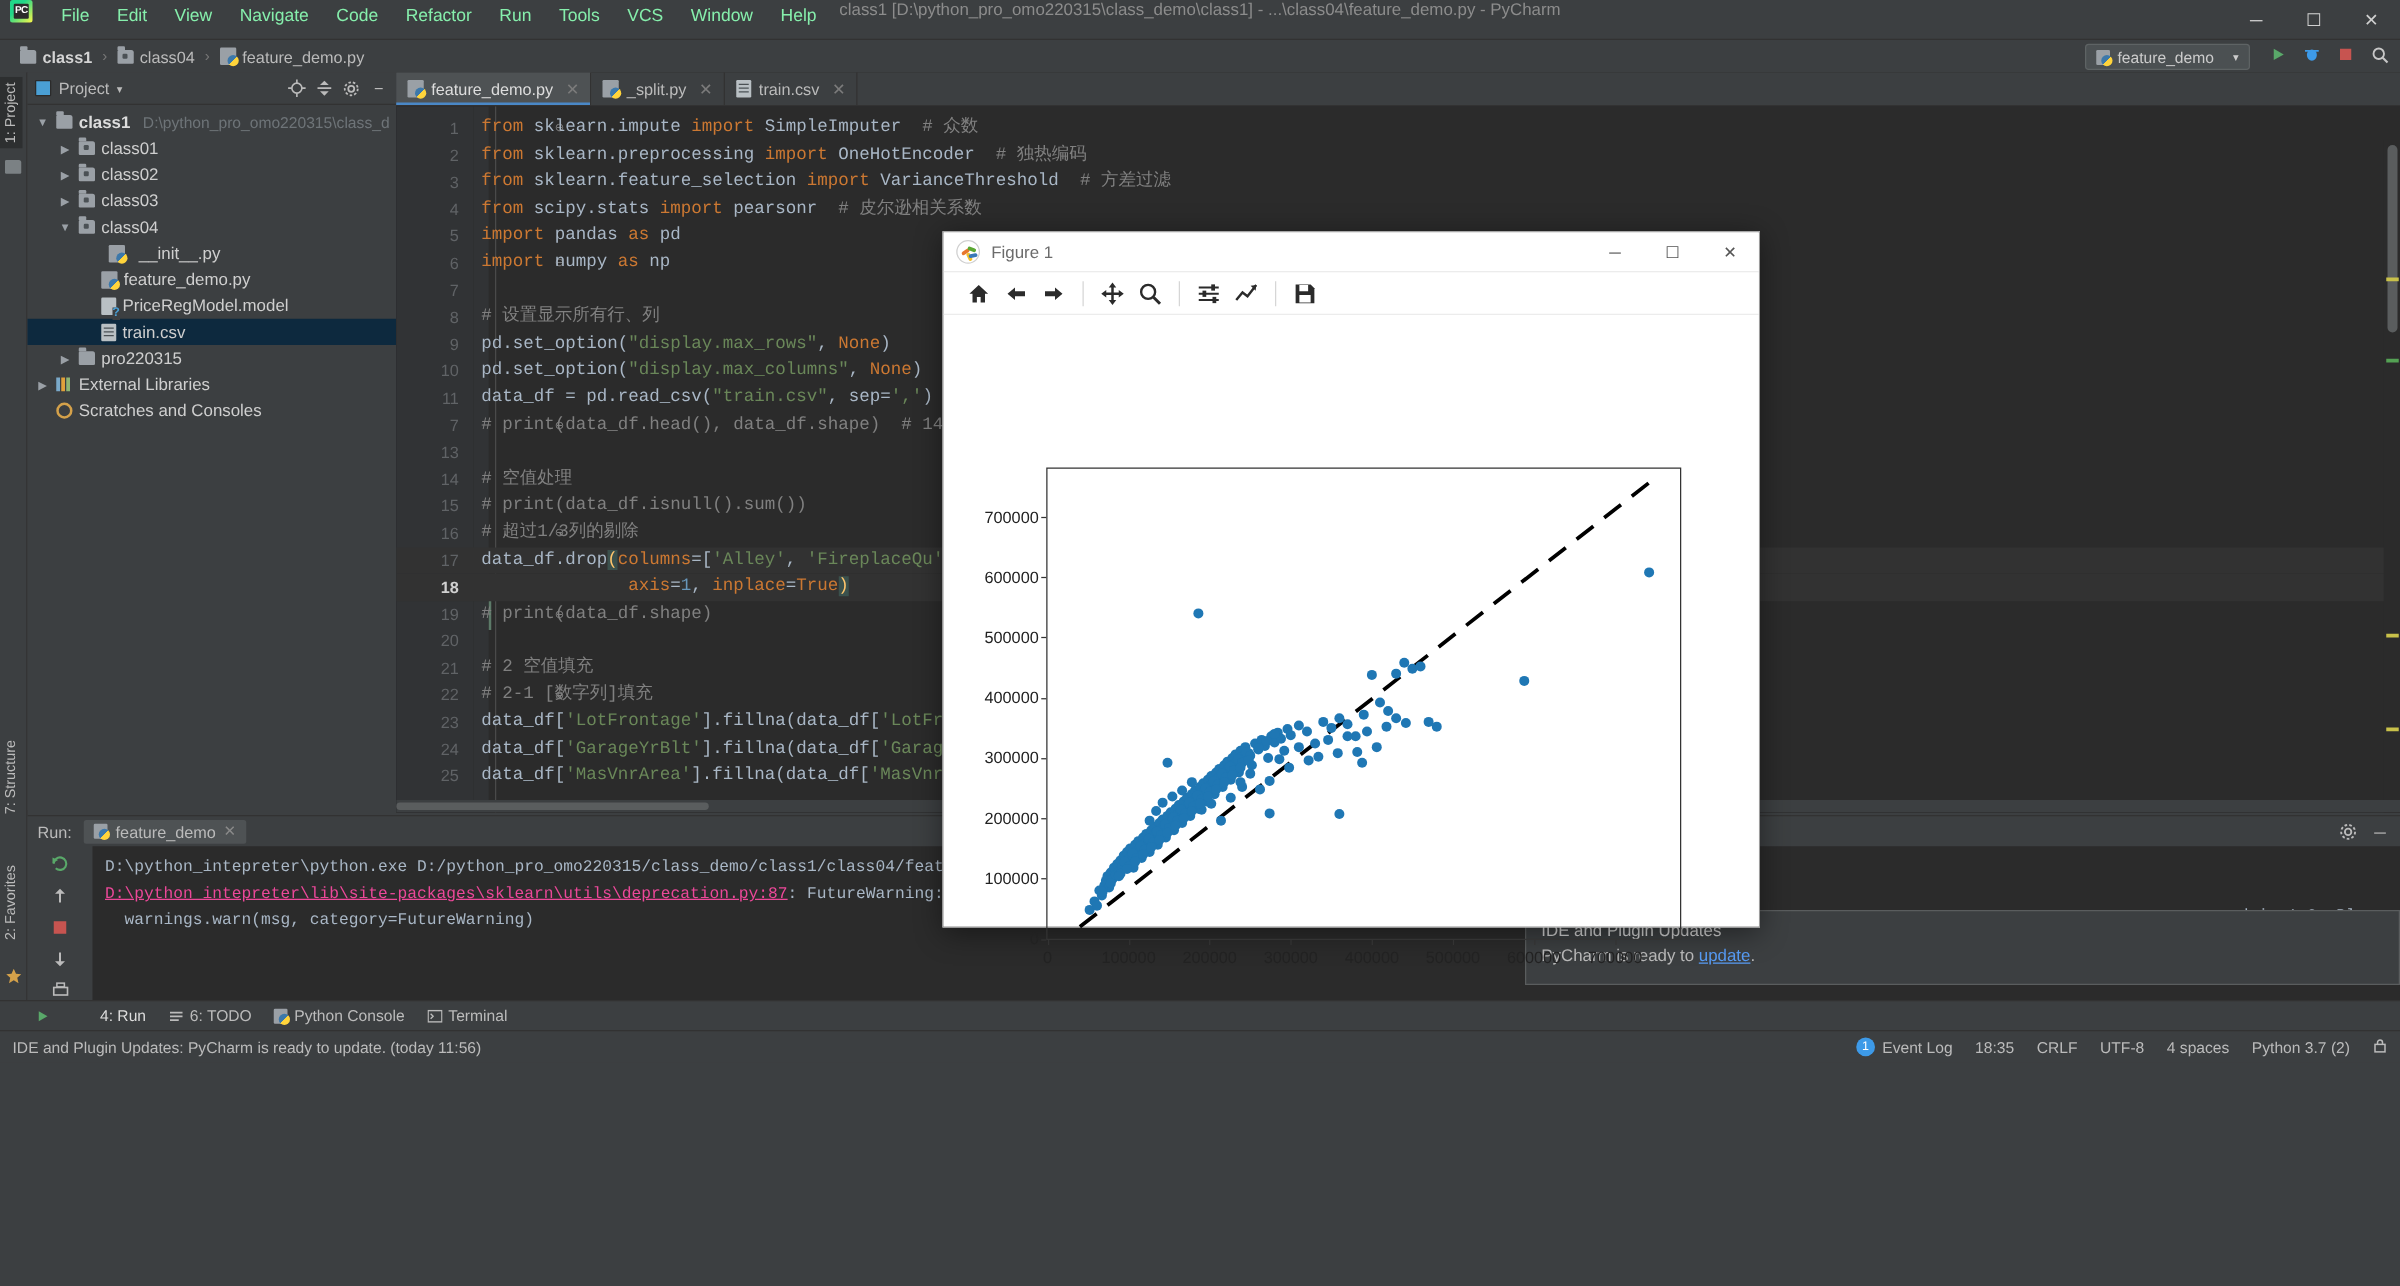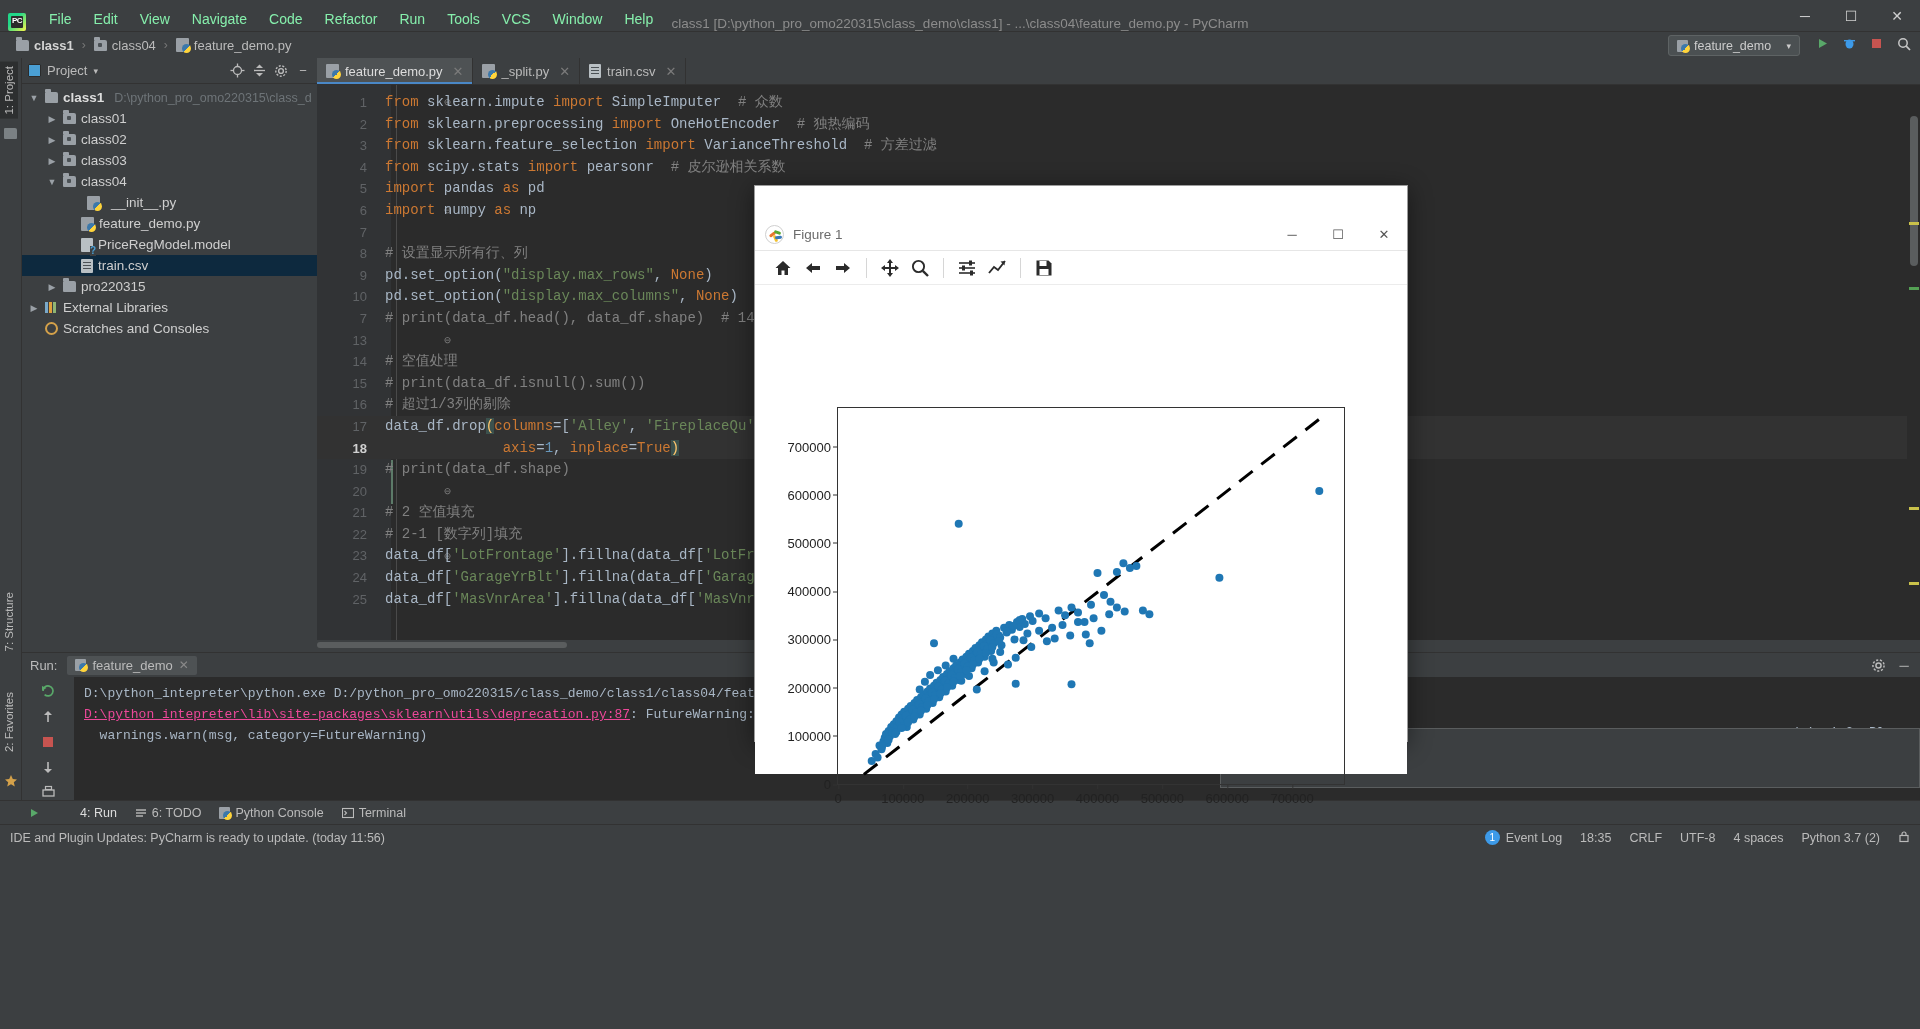--- a/index.html
+++ b/index.html
@@ -7,21 +7,21 @@
     width: 1920px; height: 1029px;
     background: #3c3f41;
     font-family: "Liberation Sans", sans-serif;
     overflow: hidden;
   }
   #app { position: relative; width: 1920px; height: 1029px; background: #3c3f41; }
 
   
   .titlebar {
     position: absolute; top: 0; left: 0; width: 1920px; height: 32px;
-    background: #3c3f41; display: flex; align-items: flex-end;
+    background: #3c3f41; display: flex; align-items: flex-start;
     border-bottom: 1px solid #323232;
   }
   .pc-logo {
     width: 18px; height: 18px; margin-left: 8px; margin-right: 12px;
     background: linear-gradient(135deg,#21d789 0%, #21d789 35%, #fcf84a 100%);
     border-radius: 2px; position: relative;
   }
   .pc-logo::after {
     content: ""; position: absolute; left: 3px; top: 3px; right: 3px; bottom: 3px;
     background: #2b2b2b; border-radius: 1px;
@@ -259,21 +259,21 @@
     display:flex;align-items:center;justify-content:center;
   }
 
   
   .figwin {
     position:absolute; left:754px; top:185px; width:654px; height:557px;
     background:#ffffff; border:1px solid #9c9c9c;
     box-shadow: 0 4px 22px rgba(0,0,0,0.45);
   }
   .fig-title {
-    height:32px; background:#fff; display:flex; align-items:center; border-bottom:1px solid #e6e6e6;margin-top:33px;
+    height:32px; background:#fff; display:flex; align-items:center; border-bottom:1px solid #e6e6e6;
   }
   .fig-icon {
     width:19px;height:19px;border-radius:50%;border:1px solid #d0d0d0;margin-left:10px;margin-right:9px;
     position:relative; background:#fff; overflow:hidden;
   }
   .fig-icon i {
     position:absolute; display:block; width:7px; height:3px; border-radius:2px;
   }
   .fig-title-text { font-size:13.5px; color:#6b6b6b; }
   .fig-wbtns { margin-left:auto; display:flex; height:32px; }
@@ -528,20 +528,21 @@
           <div class="ln"><span class="lnum">1</span><span class="ltext"><span class="kw">from</span> sklearn.impute <span class="kw">import</span> SimpleImputer  <span class="cmt"># 众数</span></span></div>
           <div class="ln"><span class="lnum">2</span><span class="ltext"><span class="kw">from</span> sklearn.preprocessing <span class="kw">import</span> OneHotEncoder  <span class="cmt"># 独热编码</span></span></div>
           <div class="ln"><span class="lnum">3</span><span class="ltext"><span class="kw">from</span> sklearn.feature_selection <span class="kw">import</span> VarianceThreshold  <span class="cmt"># 方差过滤</span></span></div>
           <div class="ln"><span class="lnum">4</span><span class="ltext"><span class="kw">from</span> scipy.stats <span class="kw">import</span> pearsonr  <span class="cmt"># 皮尔逊相关系数</span></span></div>
           <div class="ln"><span class="lnum">5</span><span class="ltext"><span class="kw">import</span> pandas <span class="kw">as</span> pd</span></div>
           <div class="ln"><span class="lnum">6</span><span class="ltext"><span class="kw">import</span> numpy <span class="kw">as</span> np</span></div>
           <div class="ln"><span class="lnum">7</span><span class="ltext"></span></div>
           <div class="ln"><span class="lnum">8</span><span class="ltext"><span class="cmt"># 设置显示所有行、列</span></span></div>
           <div class="ln"><span class="lnum">9</span><span class="ltext">pd.set_option(<span class="str">"display.max_rows"</span>, <span class="kw">None</span>)</span></div>
           <div class="ln"><span class="lnum">10</span><span class="ltext">pd.set_option(<span class="str">"display.max_columns"</span>, <span class="kw">None</span>)</span></div>
+          <div class="ln"><span class="lnum">11</span><span class="ltext">data_df = pd.read_csv(<span class="str">"train.csv"</span>, sep=<span class="str">','</span>)</span></div>
           <div class="ln"><span class="lnum">7</span><span class="ltext"><span class="cmt"># print(data_df.head(), data_df.shape)  # 1460*80</span></span></div>
           <div class="ln"><span class="lnum">13</span><span class="ltext"></span></div>
           <div class="ln"><span class="lnum">14</span><span class="ltext"><span class="cmt"># 空值处理</span></span></div>
           <div class="ln"><span class="lnum">15</span><span class="ltext"><span class="cmt"># print(data_df.isnull().sum())</span></span></div>
           <div class="ln"><span class="lnum">16</span><span class="ltext"><span class="cmt"># 超过1/3列的剔除</span></span></div>
           <div class="ln hl"><span class="lnum">17</span><span class="ltext">data_df.drop<span class="brkt-hl">(</span><span class="kw">columns</span>=[<span class="str">'Alley'</span>, <span class="str">'FireplaceQu'</span>, <span class="str">'Poo</span></span></div>
           <div class="ln cur hl"><span class="lnum">18</span><span class="ltext">              <span class="kw">axis</span>=<span class="num">1</span>, <span class="kw">inplace</span>=<span class="kw">True</span><span class="brkt-hl">)</span></span></div>
           <div class="ln"><span class="lnum">19</span><span class="ltext"><span class="cmt"># print(data_df.shape)</span></span></div>
           <div class="ln"><span class="lnum">20</span><span class="ltext"></span></div>
           <div class="ln"><span class="lnum">21</span><span class="ltext"><span class="cmt"># 2 空值填充</span></span></div>

